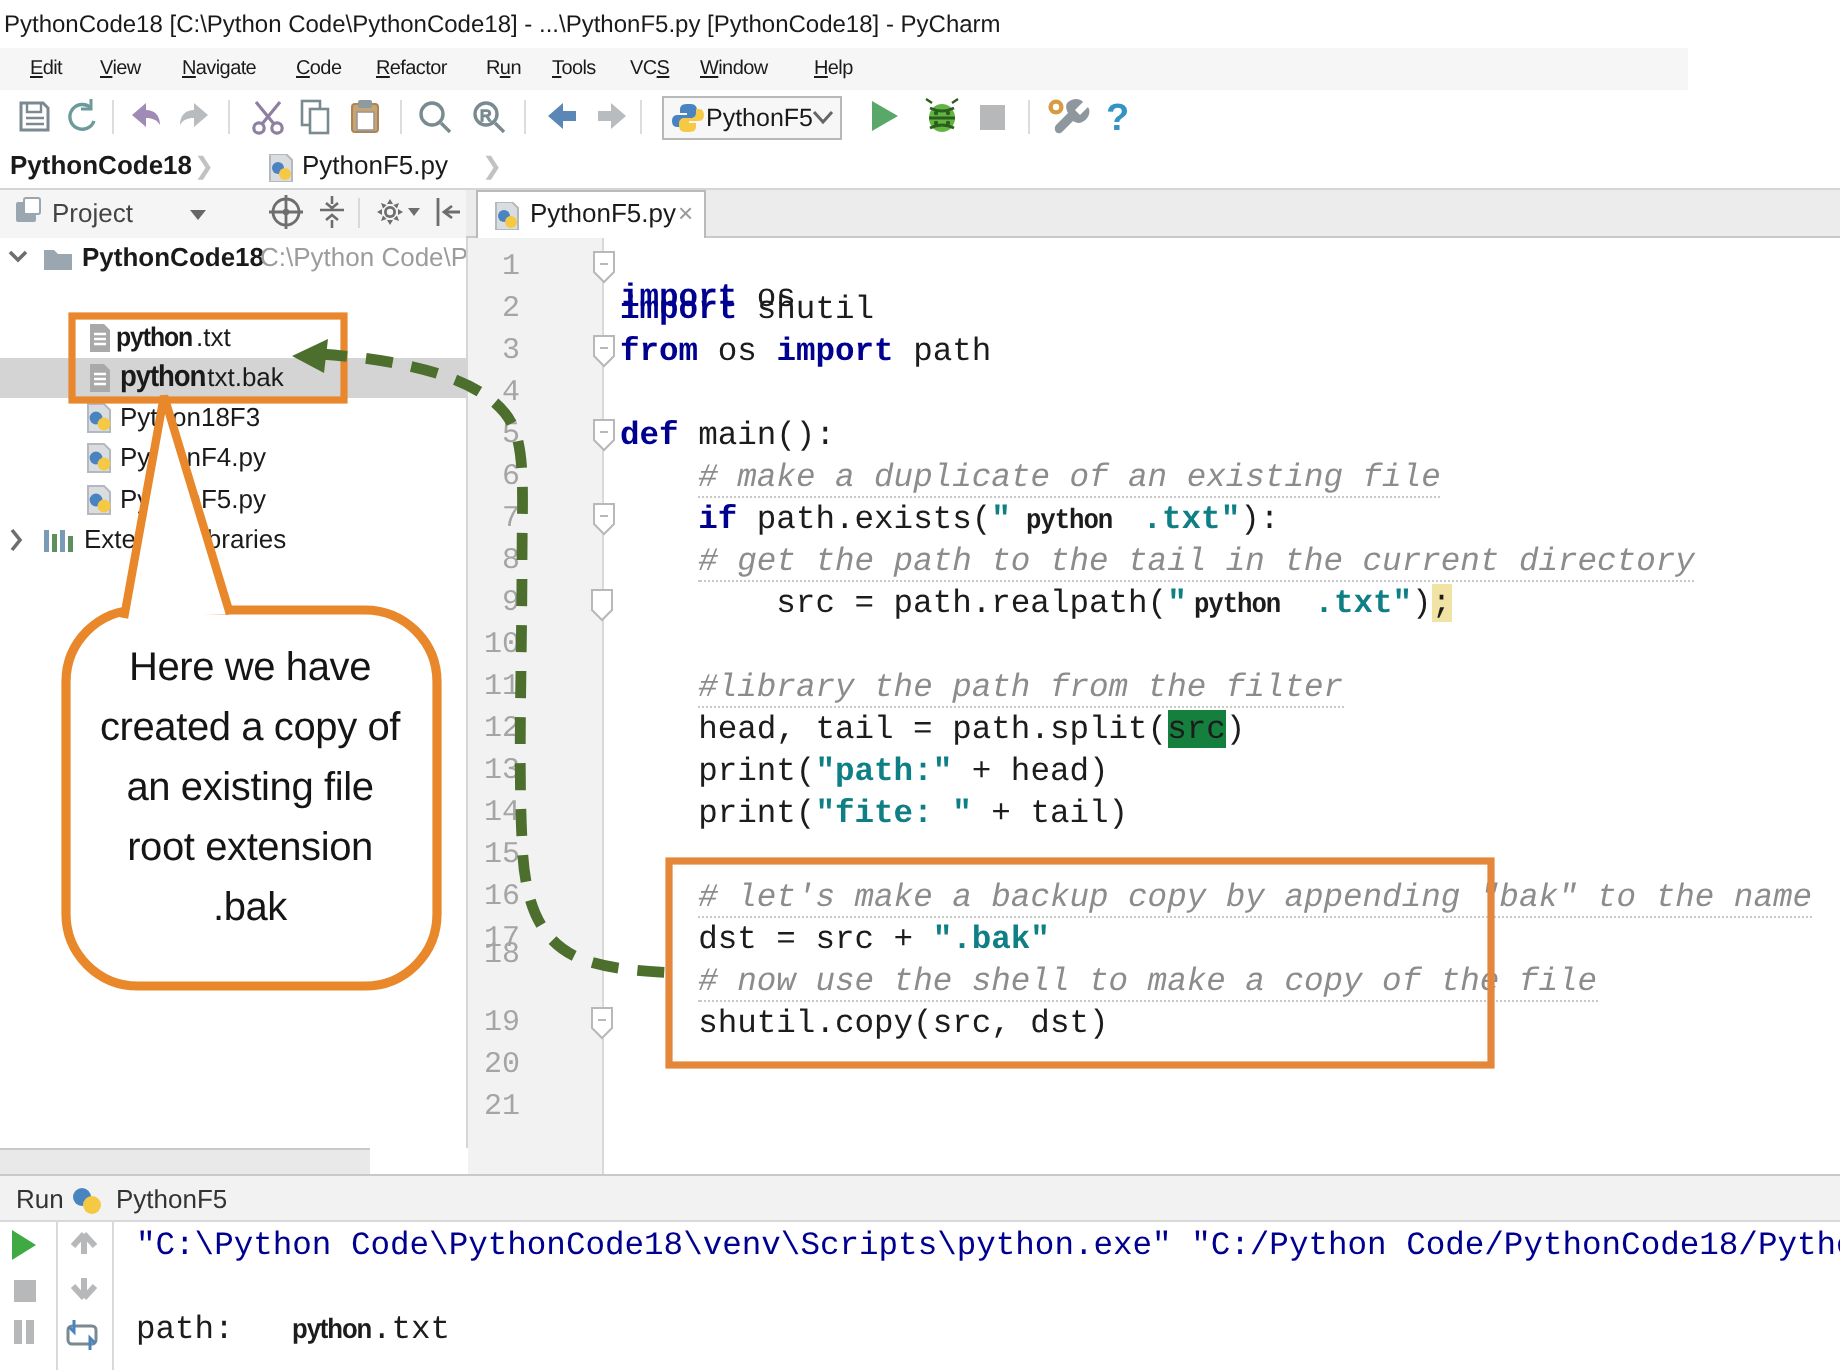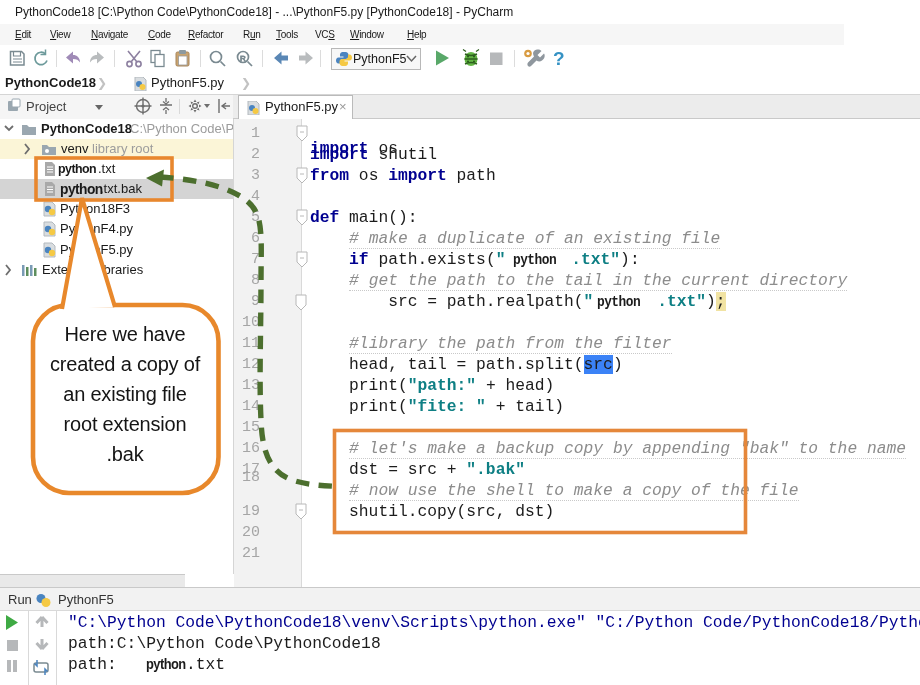--- a/index.html
+++ b/index.html
@@ -1,18 +1,18 @@
 <!DOCTYPE html>
 <html><head><meta charset="utf-8"><style>
 *{margin:0;padding:0;box-sizing:border-box}
 html,body{width:920px;height:685px;overflow:hidden;background:#fff}
 body{font-family:"Liberation Sans",sans-serif;color:#1a1a1a;position:relative}
 .abs{position:absolute}
 
-#title{left:0;top:0;width:808px;height:24px;font-size:12px;line-height:24px;padding-left:15px;white-space:nowrap}
+#title{left:0;top:0;width:808px;height:24px;font-size:12px;line-height:24px;padding-left:2px;white-space:nowrap}
 
 #menu{left:0;top:24px;width:844px;height:21px;font-size:10px;line-height:21px;letter-spacing:-0.3px;background:#f6f6f6}
 #menu span{position:absolute;top:0}
 #menu u{text-decoration:underline}
 
 #tbar{left:0;top:45px;width:920px;height:27px}
 
 #bc{left:0;top:72px;width:920px;height:23px;border-bottom:1px solid #d5d5d5;font-size:13px;line-height:22px}
 .crumbchev{color:#c2c2c2;font-size:12px}
 
@@ -27,21 +27,21 @@
 #tab{left:238px;top:95px;width:115px;height:24px;background:#fff;border:1px solid #bababa;border-bottom:none;font-size:13px;line-height:22px}
 
 #gutter{left:234px;top:119px;width:68px;height:468px;background:#f2f2f2;border-right:1px solid #d9d9d9}
 .ln{position:absolute;width:26px;text-align:right;font-family:"Liberation Mono",monospace;font-size:15px;color:#a5a5a5;height:21px;line-height:21px}
 #code{left:0px;top:0px}
 .cl{position:absolute;left:310px;height:21px;line-height:21px;font-family:"Liberation Mono",monospace;font-size:16.3px;white-space:pre;color:#1c1c1c}
 .kw{color:#000090;font-weight:bold}
 .st{color:#0e7f84;font-weight:bold}
 .cm{color:#8c8c8c;font-style:italic;border-bottom:1px dotted #c9c9c9}
 .yhl{background:#f1e3a3}
-.shl{background:#3b82f6}
+.shl{background:#15803d}
 .hand{font-weight:bold;letter-spacing:-0.6px;display:inline-block;transform:scaleX(0.92);transform-origin:left center}
 
 #pstrip{left:0;top:574px;width:185px;height:13px;background:#e9e9e9;border-top:1px solid #c9c9c9}
 #runhead{left:0;top:587px;width:920px;height:24px;background:#f2f2f2;border-top:1px solid #c9c9c9;border-bottom:1px solid #d9d9d9;font-size:13px;line-height:23px;color:#333}
 #runbody{left:0;top:611px;width:920px;height:74px;background:#fff}
 .rvline{position:absolute;background:#d9d9d9;width:1px;top:611px;height:74px}
 .con{position:absolute;height:21px;line-height:21px;font-family:"Liberation Mono",monospace;font-size:16.3px;white-space:pre;color:#1c1c1c}
 #ovl{position:absolute;left:0;top:0;width:920px;height:685px;pointer-events:none}
 .btxt{position:absolute;width:188px;left:31px;text-align:center;font-size:20px;font-weight:400;letter-spacing:-0.2px;color:#151515;z-index:7}
 </style></head><body>
@@ -160,29 +160,20 @@
     <span style="position:absolute;left:26px;line-height:24px">Project</span>
   </div>
 <div class="abs" id="ptree">
 <div class="trow" style="top:0px">
       <svg width="233" height="20" style="position:absolute;left:0;top:0">
         <path d="M5 7 l4 4 4-4" stroke="#6e6e6e" stroke-width="1.8" fill="none"></path>
         <path d="M22 6 h5 l2 2 h7 v8 h-14 z" fill="#9aa7b0"></path>
       </svg>
       <span class="lbl" style="left:41px"><b>PythonCode18</b></span>
       <span class="lbl grey" style="left:130px">C:\Python Code\Pyth</span>
-    </div>
-<div class="trow" style="top:20px;background:#fbf5d7">
-      <svg width="233" height="20" style="position:absolute;left:0;top:0">
-        <path d="M25 5 l4 5 -4 5" stroke="#6e6e6e" stroke-width="1.8" fill="none"></path>
-        <path d="M42 6 h5 l2 2 h7 v8 h-14 z" fill="#9aa7b0"></path>
-        <circle cx="47" cy="12" r="2" fill="#fff"></circle>
-      </svg>
-      <span class="lbl" style="left:61px">venv</span>
-      <span class="lbl grey" style="left:92px">library root</span>
     </div>
 <div class="trow" style="top:40px">
       <svg width="233" height="20" style="position:absolute;left:0;top:0">
         <path d="M45 3 h7 l3 3 v11 h-10 z" fill="#a9a9a9"></path>
         <path d="M47 8 h6 M47 10.5 h6 M47 13 h6" stroke="#fff" stroke-width="1.2"></path>
       </svg>
       <span class="lbl hand" style="left:58px;font-size:13.5px">python</span>
       <span class="lbl" style="left:98px">.txt</span>
     </div>
 <div class="trow" style="top:60px;background:#d4d4d4">
@@ -294,21 +285,20 @@
 <rect x="7" y="49" width="4" height="12" fill="#b6b8ba"></rect>
       <rect x="13" y="49" width="4" height="12" fill="#b6b8ba"></rect>
 <path d="M42 16 v-10 m0 0 l-5.5 6 m5.5 -6 l5.5 6" stroke="#b6b8ba" stroke-width="3" fill="none"></path>
 <path d="M42 28 v10 m0 0 l-5.5 -6 m5.5 6 l5.5 -6" stroke="#b6b8ba" stroke-width="3" fill="none"></path>
 <g stroke="#4a84c0" fill="none" stroke-width="1.5">
         <rect x="34" y="52" width="14" height="9" rx="2" stroke="#7a8a91"></rect>
         <path d="M37 49 v6 l-2.5-2.5 M45 64 v-6 l2.5 2.5" stroke="#4a84c0"></path>
       </g>
 </svg>
 <div class="con" style="left:68px;top:1px;color:#000090;width:852px;overflow:hidden">"C:\Python Code\PythonCode18\venv\Scripts\python.exe" "C:/Python Code/PythonCode18/PythonF5.py"</div>
-<div class="con" style="left:68px;top:22px">path:C:\Python Code\PythonCode18</div>
 <div class="con" style="left:68px;top:43px">path:</div>
 <div class="con hand" style="left:146px;top:43px;font-size:14px;font-family:&quot;Liberation Sans&quot;,sans-serif">python</div>
 <div class="con" style="left:186px;top:43px">.txt</div>
 </div>
 <div class="rvline" style="left:28px"></div>
 <div class="rvline" style="left:56px"></div>
 <svg id="ovl" viewBox="0 0 920 685">
 <g fill="#fff" stroke="#b8b8b8" stroke-width="1">
 <path d="M297 126 h10 v10 l-5 5 -5 -5 z M300 132 h4"></path>
 <path d="M297 168 h10 v10 l-5 5 -5 -5 z M300 174 h4"></path>

